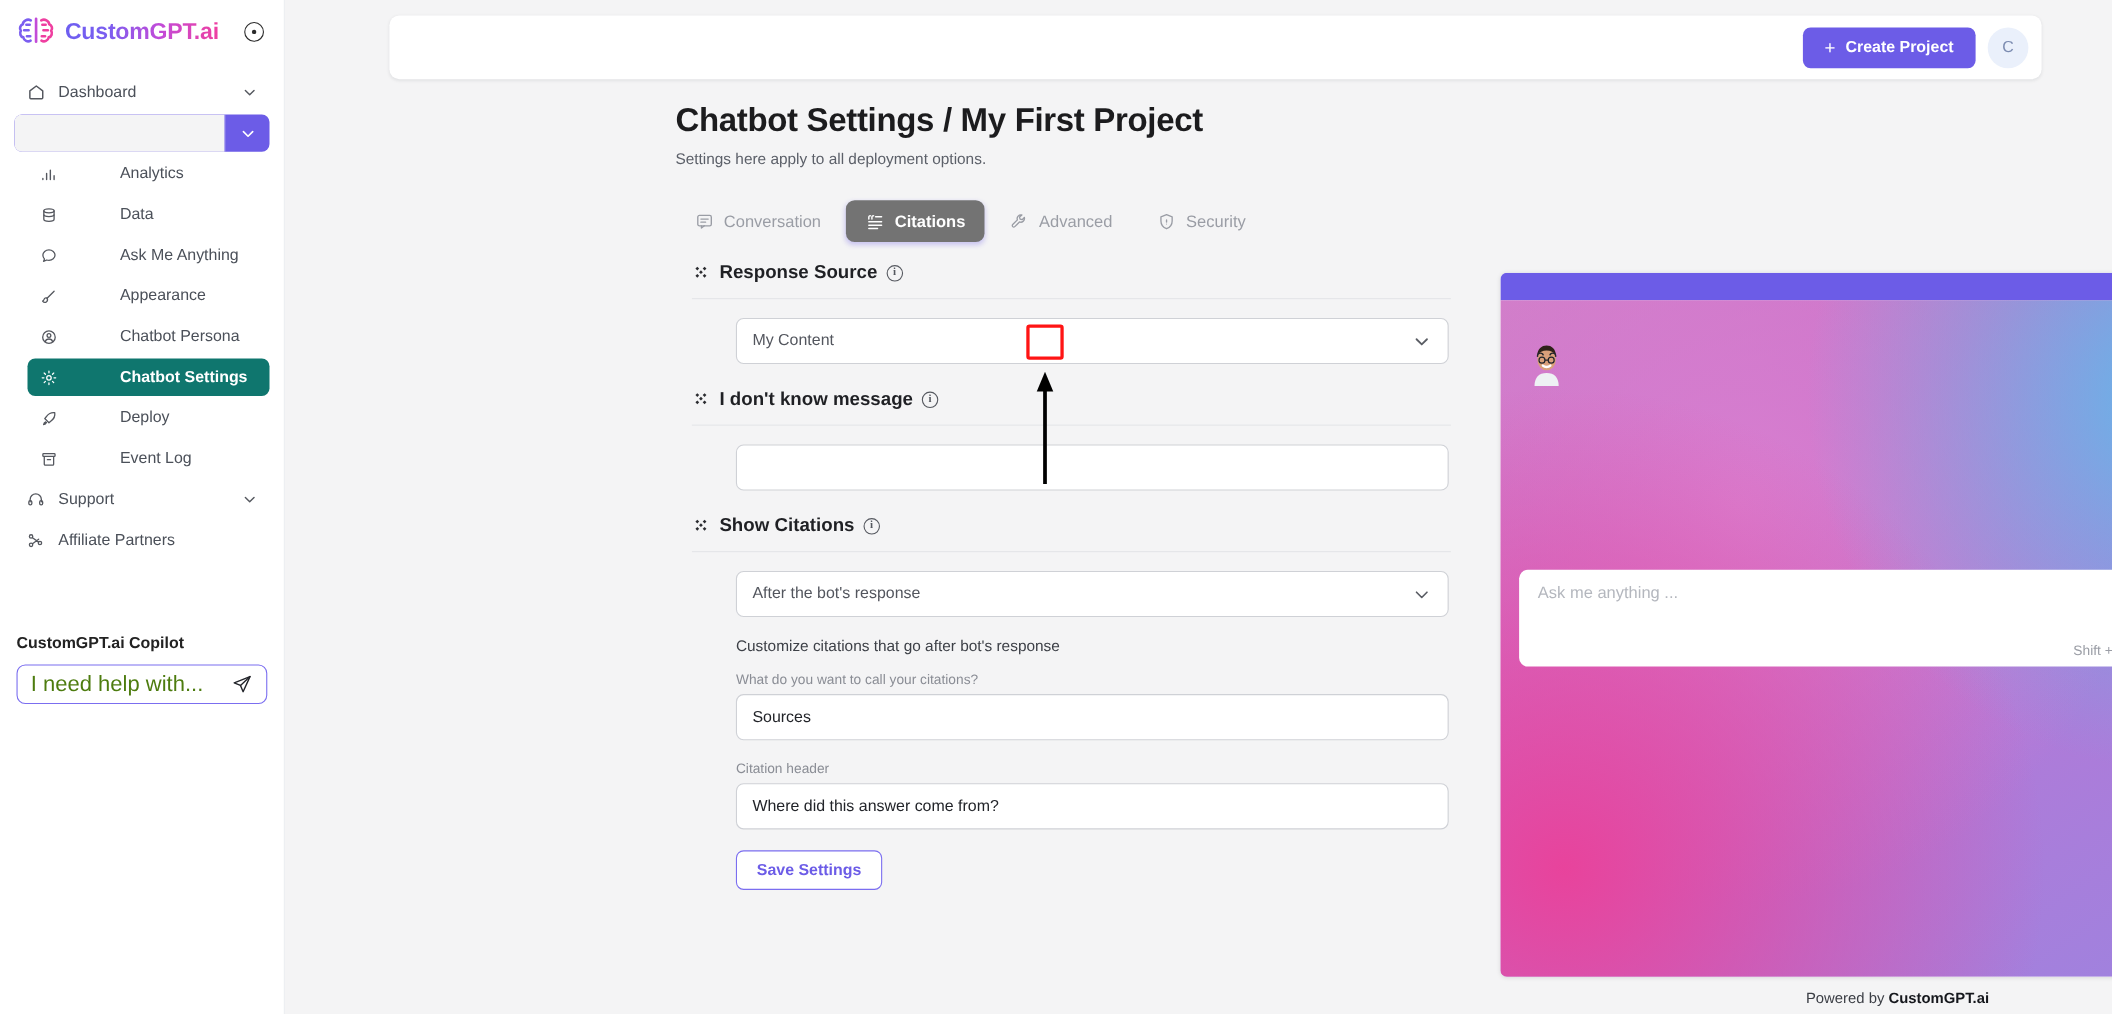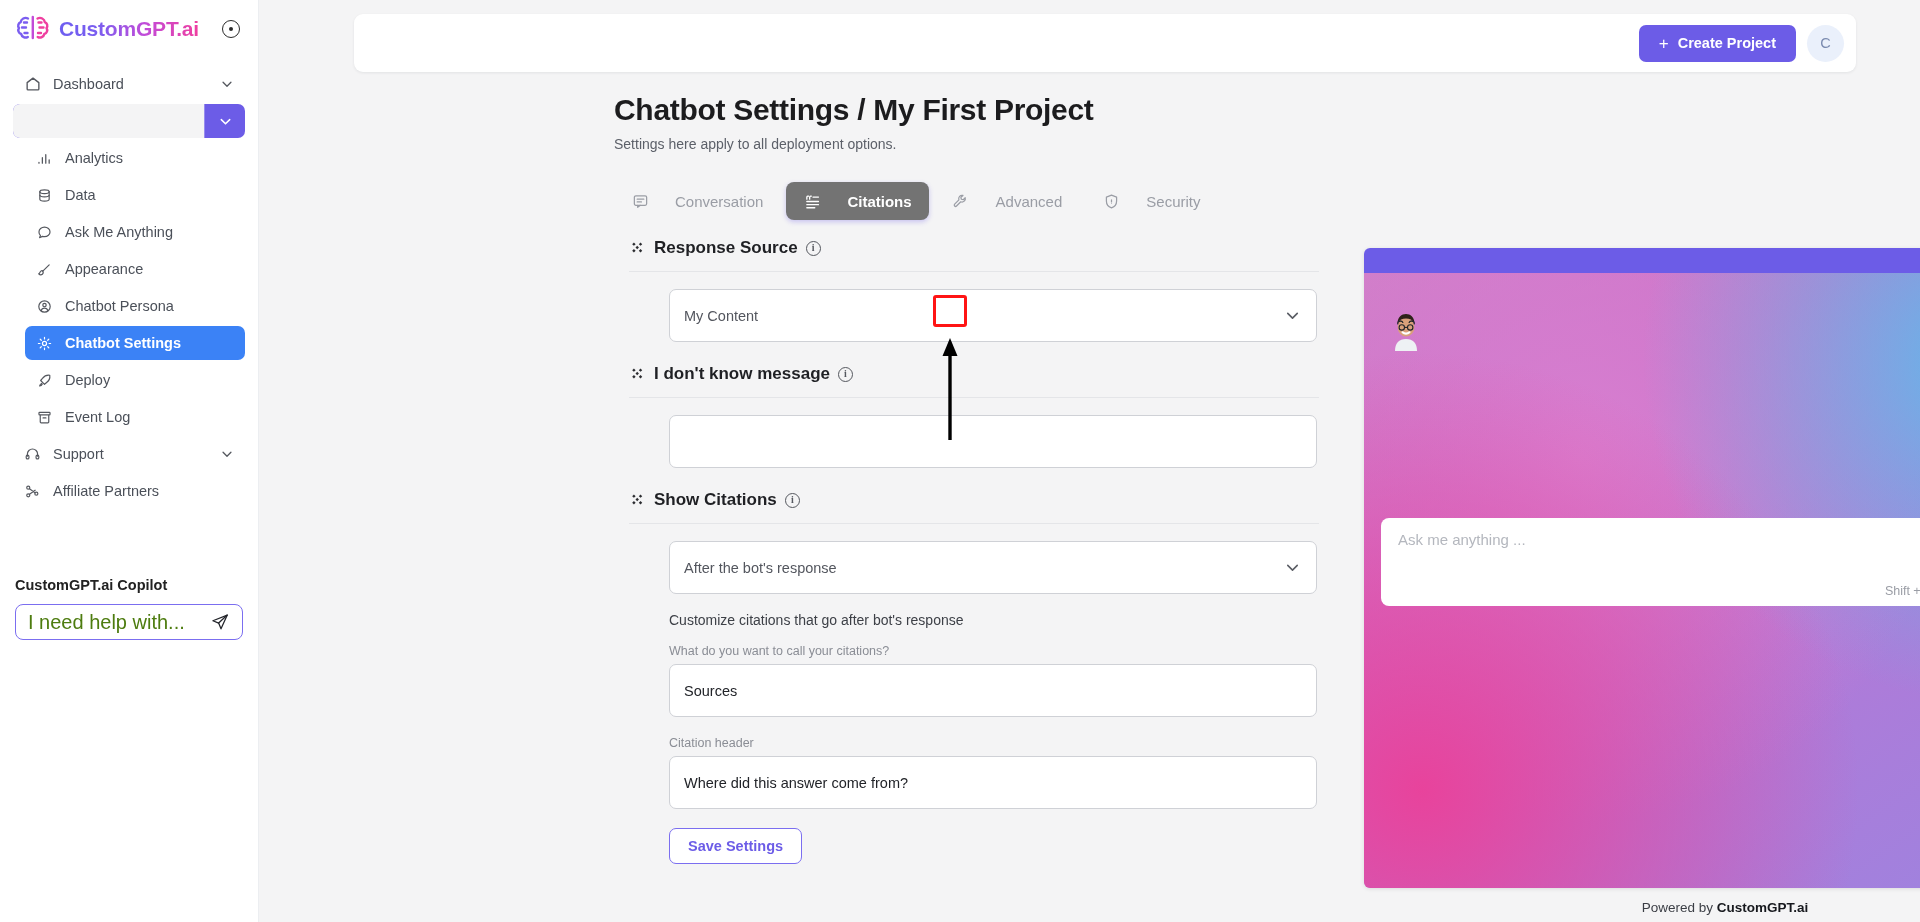--- a/index.html
+++ b/index.html
@@ -43,23 +43,23 @@
 
   .nav { padding: 6px 0 0 0; }
   .nav-item {
     display: flex; align-items: center; height: 34px;
     margin: 3px 13px; padding: 0 10px; border-radius: 7px;
     color: #4b5059; font-size: 14.5px; cursor: pointer; position: relative;
   }
   .nav-item .ico { width: 19px; height: 19px; flex: 0 0 19px; display: flex;
                    align-items: center; justify-content: center; margin-right: 11px; }
   .nav-item .ico svg { display: block; }
-  .nav-item.indent { margin-left: 25px; }
+  .nav-item.indent { margin-left: 25px; gap: 44px; }
   .nav-item.active {
-    background: #3b82f6; color: #ffffff; font-weight: 700;
+    background: #0f766e; color: #ffffff; font-weight: 700;
   }
   .nav-item.active .ico svg { stroke: #ffffff; }
   .nav-item .label { white-space: nowrap; }
   .nav-caret { margin-left: auto; width: 16px; height: 16px; display: flex;
                align-items: center; justify-content: center; }
 
   
   .nav-project {
     display: flex; align-items: stretch; height: 34px; margin: 3px 13px;
     border-radius: 7px; overflow: hidden; background: #6c5ce7; cursor: pointer;
@@ -103,21 +103,21 @@
     font-size: 14.5px; color: #7b8bb0; margin-left: 11px; cursor: pointer;
   }
 
   .page-head { position: absolute; left: 355px; top: 93px; }
   .page-title { font-size: 30px; font-weight: 700; color: #1c1c1e; margin: 0;
                 letter-spacing: -0.3px; white-space: nowrap; }
   .page-sub { font-size: 14px; color: #5c6069; margin: 9px 0 0 0; }
 
   .tabs { position: absolute; left: 355px; top: 182px; display: flex; align-items: center; gap: 6px; }
   .tab {
-    display: flex; align-items: center; gap: 26px; height: 38px;
+    display: flex; align-items: center; gap: 9px; height: 38px;
     padding: 0 17px; border-radius: 8px; font-size: 15px; color: #9a9da5;
     cursor: pointer; white-space: nowrap;
   }
   .tab.active { background: #737373; color: #fff; font-weight: 700;
                 box-shadow: 0 2px 5px rgba(108,92,231,0.32); }
   .tab .tico { width: 18px; height: 18px; display: flex; align-items: center; justify-content: center; }
 
   
   .form-col { position: absolute; left: 370px; top: 238px; width: 690px; }
   .sec-head {
@@ -127,21 +127,21 @@
   .sec-head .grip { width: 17px; height: 17px; flex: 0 0 17px; }
   .sec-title { font-size: 17px; font-weight: 700; color: #1f2024; }
   .info-i {
     width: 15px; height: 15px; border-radius: 50%; border: 1.3px solid #55585f;
     display: inline-flex; align-items: center; justify-content: center;
     font-size: 10px; font-weight: 700; color: #55585f; font-style: normal;
     font-family: "Liberation Serif", serif; line-height: 1;
   }
   .field-wrap { padding-left: 40px; }
   .sel, .txt {
-    height: 53px; background: #fff; border: 1px solid #cfd1d6; border-radius: 7px;
+    height: 42px; background: #fff; border: 1px solid #cfd1d6; border-radius: 7px;
     display: flex; align-items: center; padding: 0 14px; font-size: 14.5px;
     color: #53565e; width: 648px; position: relative;
   }
   .sel .val { flex: 1 1 auto; }
   .txt.filled { color: #222429; }
   .chev { width: 20px; height: 20px; display: flex; align-items: center; justify-content: center; }
   .small-label { font-size: 12.5px; color: #8a8d95; margin: 0 0 6px 0; }
   .helper { font-size: 14px; color: #3d4047; margin: 0; }
   .save-btn {
     height: 36px; padding: 0 18px; border: 1.4px solid #7b6ef0; border-radius: 7px;

